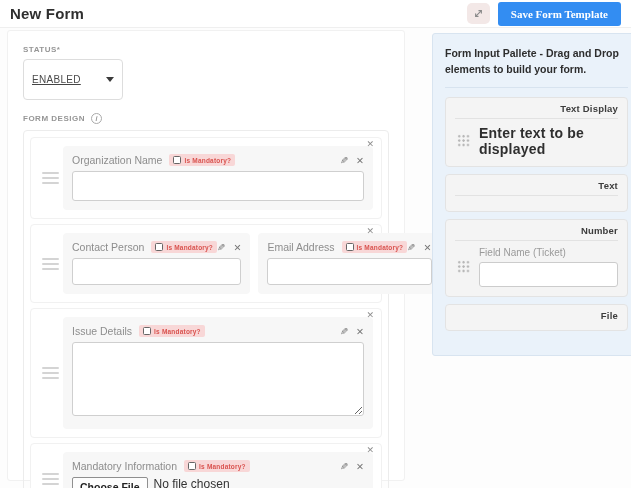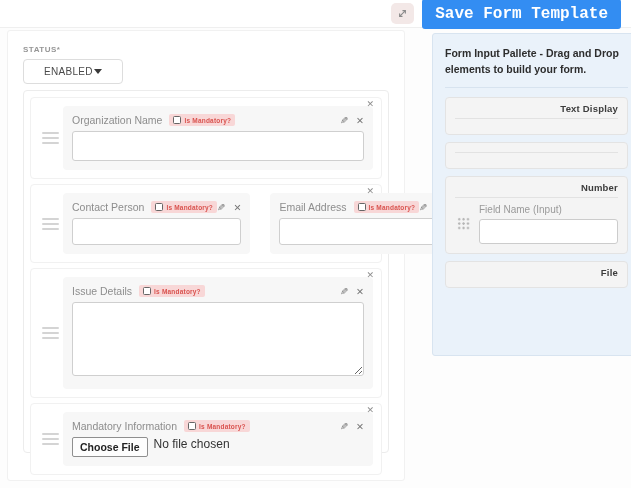--- a/index.html
+++ b/index.html
@@ -18,21 +18,21 @@
     display:flex; align-items:center; padding:0 10px;
   }
   .page-title { font-size:15px; font-weight:700; color:#2f2f2f; letter-spacing:.2px; }
   .topbar-actions { margin-left:auto; display:flex; align-items:center; gap:8px; }
   .expand-btn {
     width:23px; height:21px; border:none; background:#f3e8e7; border-radius:5px;
     display:flex; align-items:center; justify-content:center; cursor:pointer;
   }
   .save-btn {
     background:#338df2; color:#fff; border:none; border-radius:3px;
-    font-family:Liberation Mono, monospace; font-size:16px; font-weight:700;
+    font-family:Liberation Serif, serif; font-size:11px; font-weight:700;
     padding:6px 13px; cursor:pointer;
   }
   .exit-btn {
     background:#fff; color:#5a5a5a; border:1px solid #e2e2e2; border-radius:3px;
     font-family:inherit; font-size:10.5px; font-weight:500;
     padding:6px 16px; cursor:pointer;
   }
   
   .left-panel {
     position:absolute; left:7px; top:30px; width:398px; height:451px;
@@ -42,22 +42,22 @@
   .meta-row { display:flex; gap:22px; }
   .meta-label {
     display:block; font-size:8px; font-weight:600; color:#969696;
     letter-spacing:.5px; margin-bottom:5px; text-transform:uppercase;
   }
   .name-input {
     width:215px; height:25px; border:1px solid #ddd; border-radius:4px;
     font-family:inherit; font-size:11px; color:#666; padding:0 9px; background:#fff;
   }
   .select-box {
-    width:100px; height:25px; border:1px solid #ddd; border-radius:4px;
-    display:flex; align-items:center; padding:0 20px; cursor:pointer; background:#fff;
+    width:100px; height:41px; border:1px solid #ddd; border-radius:4px;
+    display:flex; align-items:center; padding:0 8px; cursor:pointer; background:#fff;text-decoration:underline;
   }
   .select-box .sel-val { font-size:10px; font-weight:500; color:#4a4a4a; letter-spacing:.3px; }
   .caret { margin-left:auto; width:0; height:0; border-left:4px solid transparent;
     border-right:4px solid transparent; border-top:5px solid #3a3a3a; }
   .design-label-row { margin-top:13px; display:flex; align-items:center; gap:6px; }
   .design-label { font-size:8px; font-weight:600; color:#969696; letter-spacing:.5px; }
   .info-icon {
     width:11px; height:11px; border:1px solid #aaa; border-radius:50%;
     color:#999; font-size:7px; font-style:italic; font-weight:700;
     display:inline-flex; align-items:center; justify-content:center;
@@ -76,21 +76,21 @@
     position:absolute; right:7px; top:0px; font-size:9px; color:#8f8f8f;
     cursor:pointer; line-height:12px;
   }
   .bars-handle { width:26px; display:flex; flex-direction:column; gap:3px;
     align-items:center; cursor:grab; flex:0 0 26px; }
   .bars-handle i { display:block; width:17px; height:2px; background:#d4d4d4; border-radius:1px; }
   .field-block {
     background:#f7f7f7; border-radius:4px; flex:1;
     padding:7px 9px 9px 9px;
   }
-  .cols-wrap { flex:1; display:flex; gap:20px; }
+  .cols-wrap { flex:1; display:flex; gap:8px; }
   .cols-wrap .field-block { flex:1; }
   .field-head { display:flex; align-items:center; margin-bottom:4px; min-height:14px; }
   .field-label { font-size:10.5px; color:#8d8d8d; margin-right:7px; white-space:nowrap; }
   .mandatory-badge {
     background:#f8d7d7; border-radius:2px; padding:2px 4px;
     display:inline-flex; align-items:center; gap:3px; cursor:pointer;
   }
   .cb { width:8px; height:8px; background:#fff; border:1px solid #666; border-radius:1.5px; }
   .mandatory-text { font-size:6.5px; font-weight:700; color:#d9534f; letter-spacing:.2px; white-space:nowrap; }
   .head-spacer { flex:1; }
@@ -137,20 +137,21 @@
   .pal-input { width:100%; height:25px; border:1px solid #ccc; border-radius:3px; background:#fff; }
   .scroll-thumb {
     position:absolute; right:1px; top:0; width:5px; height:101px;
     background:#8f8f8f; border-radius:3px;
   }
 </style>
 </head>
 <body>
 
 <header class="topbar">
+  <h1 class="page-title">New Form</h1>
   <div class="topbar-actions">
     <button class="expand-btn">
       <svg width="13" height="13" viewBox="0 0 16 16" fill="none" stroke="#8a8a8a" stroke-width="1.4" stroke-linecap="round" stroke-linejoin="round">
         <line x1="4.5" y1="11.5" x2="11.5" y2="4.5"></line>
         <polyline points="8.5,4.5 11.5,4.5 11.5,7.5"></polyline>
         <polyline points="4.5,8.5 4.5,11.5 7.5,11.5"></polyline>
       </svg>
     </button>
     <button class="save-btn">Save Form Template</button>
   </div>
@@ -160,20 +161,24 @@
   <div class="meta-row">
     <div>
       <label class="meta-label">STATUS*</label>
       <div class="select-box">
         <span class="sel-val">ENABLED</span>
         <span class="caret"></span>
       </div>
     </div>
   </div>
 
+  <div class="design-label-row">
+    <span class="design-label">FORM DESIGN</span>
+    <span class="info-icon">i</span>
+  </div>
 
   <div class="design-area">
 
     <div class="design-row">
       <span class="row-close">✕</span>
       <div class="bars-handle">
           <i></i>
           <i></i>
           <i></i>
         </div>
@@ -279,33 +284,38 @@
   </div>
 </section>
 
 <aside class="palette">
   <p class="palette-header">Form Input Pallete - Drag and Drop elements to build your form.</p>
   <hr class="palette-hr">
 
   <div class="pal-card">
     <div class="pal-tag">Text Display</div>
     <hr class="pal-rule">
+    <div class="pal-body">
+      <span class="dots"></span>
+      <span class="pal-display">Enter text to be displayed</span>
+    </div>
   </div>
 
   <div class="pal-card">
+    <div class="pal-tag">Text</div>
     <hr class="pal-rule">
   </div>
 
   <div class="pal-card">
     <div class="pal-tag">Number</div>
     <hr class="pal-rule">
     <div class="pal-body">
       <span class="dots"></span>
       <div class="pal-fields">
-        <div class="pal-field-label">Field Name (Input)</div>
+        <div class="pal-field-label">Field Name (Ticket)</div>
         <input class="pal-input" style="">
       </div>
     </div>
   </div>
 
   <div class="pal-card">
     <div class="pal-tag">File</div>
 
   </div>
 

